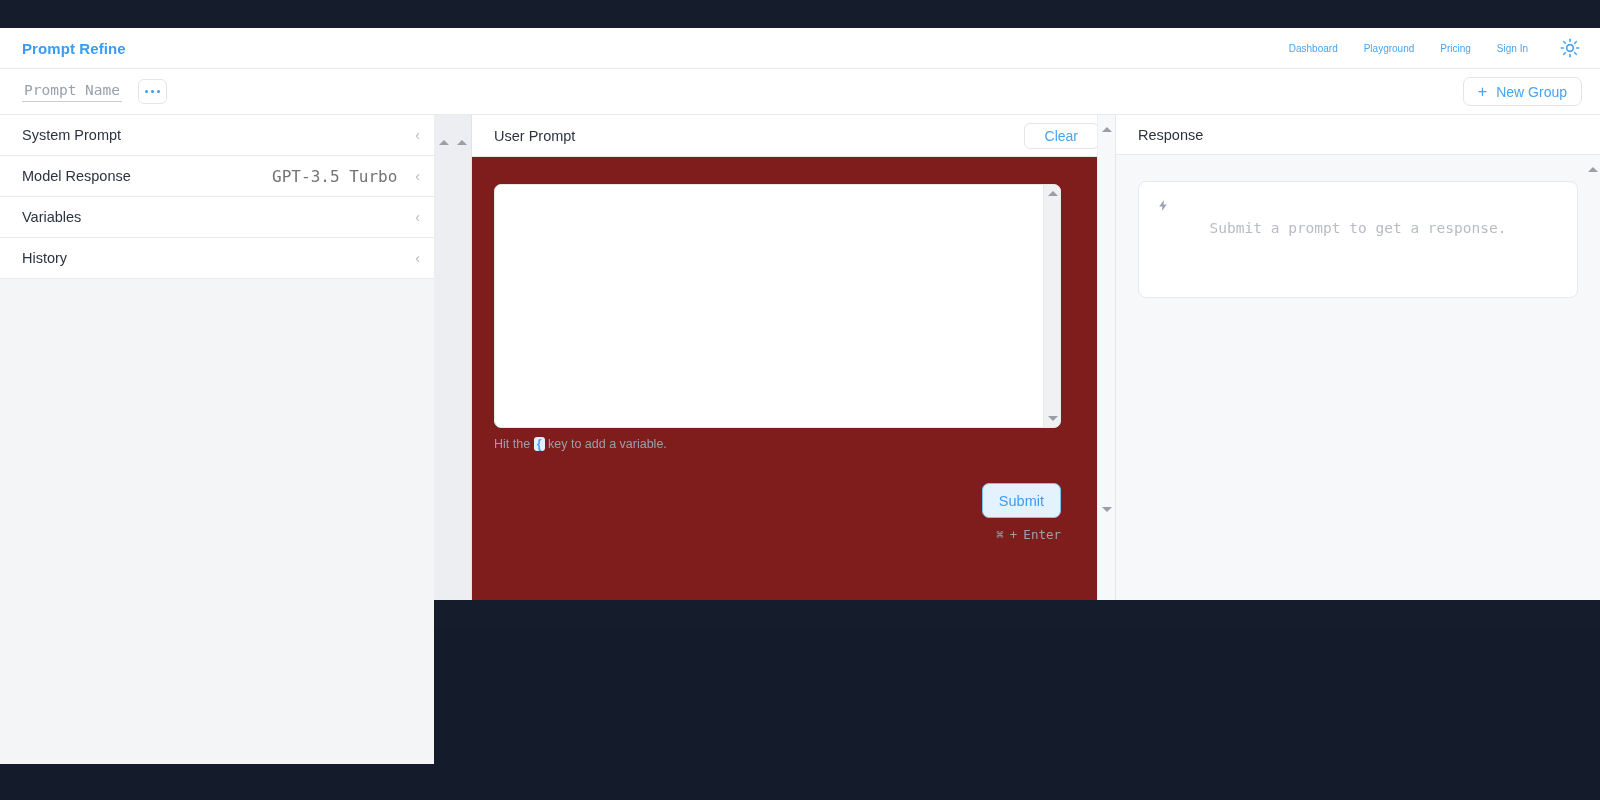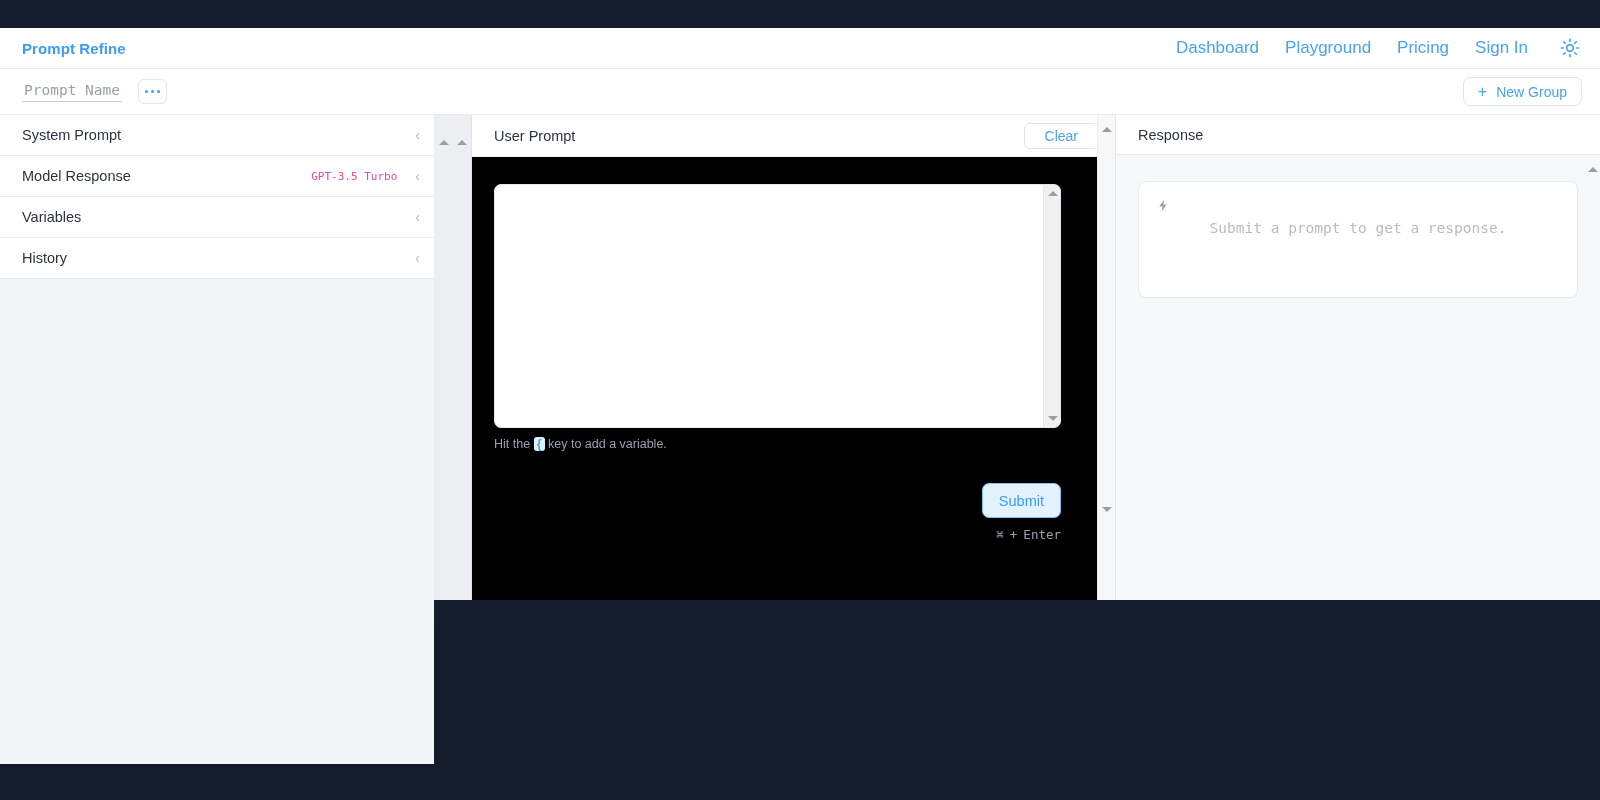--- a/index.html
+++ b/index.html
@@ -17,21 +17,21 @@
 
   
   .navbar {
     flex: 0 0 41px; background: #ffffff;
     border-bottom: 1px solid #e8eaee;
     display: flex; align-items: center; justify-content: space-between;
     padding: 0 20px 0 22px;
   }
   .brand { color: #3b9cf5; font-size: 15px; font-weight: bold; letter-spacing: .1px; }
   .navlinks { display: flex; align-items: center; gap: 26px; }
-  .navlink { color: #4aa3f0; font-size: 17px; }
+  .navlink { color: #4aa3f0; font-size: 10px; }
   .sun-icon { width: 20px; height: 20px; display: block; margin-left: 6px; }
 
   
   .subbar {
     flex: 0 0 46px; background: #ffffff;
     border-bottom: 1px solid #e8eaee;
     display: flex; align-items: center; justify-content: space-between;
     padding: 0 18px 0 22px;
   }
   .subbar-left { display: flex; align-items: center; gap: 16px; }
@@ -57,36 +57,36 @@
   
   .body-row { flex: 1; display: flex; min-height: 0; background: #f4f5f7; }
 
   
   .sidebar { width: 434px; background: #f4f5f7; position: relative; flex: 0 0 434px; }
   .acc-item {
     height: 41px; background: #ffffff; border-bottom: 1px solid #e8eaee;
     display: flex; align-items: center; padding: 0 14px 0 22px;
   }
   .acc-label { font-size: 14.5px; color: #2c3340; flex: 1; }
-  .acc-value { font-family: "DejaVu Sans Mono", monospace; font-size: 11px; color: #ec4899; margin-right: 18px; }
+  .acc-value { font-family: "DejaVu Sans Mono", monospace; font-size: 16px; color: #737373; margin-right: 18px; }
   .chev { color: #b4bac2; font-size: 14px; line-height: 1; }
   .sidebar-rest { background: #f4f5f7; height: 100%; }
 
   
   .gutter-left {
     width: 38px; flex: 0 0 38px; background: #eceef1;
     border-right: 1px solid #dfe2e7; position: relative;
   }
   .gutter-left .arrow-a { position: absolute; top: 8px; left: 5px; }
   .gutter-left .arrow-b { position: absolute; top: 8px; left: 23px; }
   .tri-up { width: 0; height: 0; border-left: 5px solid transparent; border-right: 5px solid transparent; border-bottom: 5px solid #9a9ea6; }
   .tri-dn { width: 0; height: 0; border-left: 5px solid transparent; border-right: 5px solid transparent; border-top: 5px solid #9a9ea6; }
 
   
-  .middle { flex: 1; display: flex; flex-direction: column; min-width: 0; background: #000000; border-right: 1px solid #e4e7eb; position: relative; }
+  .middle { flex: 1; display: flex; flex-direction: column; min-width: 0; background: #7f1d1d; border-right: 1px solid #e4e7eb; position: relative; }
   .panel-head {
     height: 42px; background: #fff; border-bottom: 1px solid #e8eaee;
     display: flex; align-items: center; justify-content: space-between;
     padding: 0 16px 0 22px; flex: 0 0 42px;
   }
   .panel-title { font-size: 14.5px; color: #2c3340; }
   .clear-btn {
     border: 1px solid #e2e5ea; border-radius: 6px; background: #fff;
     color: #4aa3f0; font-size: 14px; height: 26px; padding: 0 20px;
     display: flex; align-items: center;

